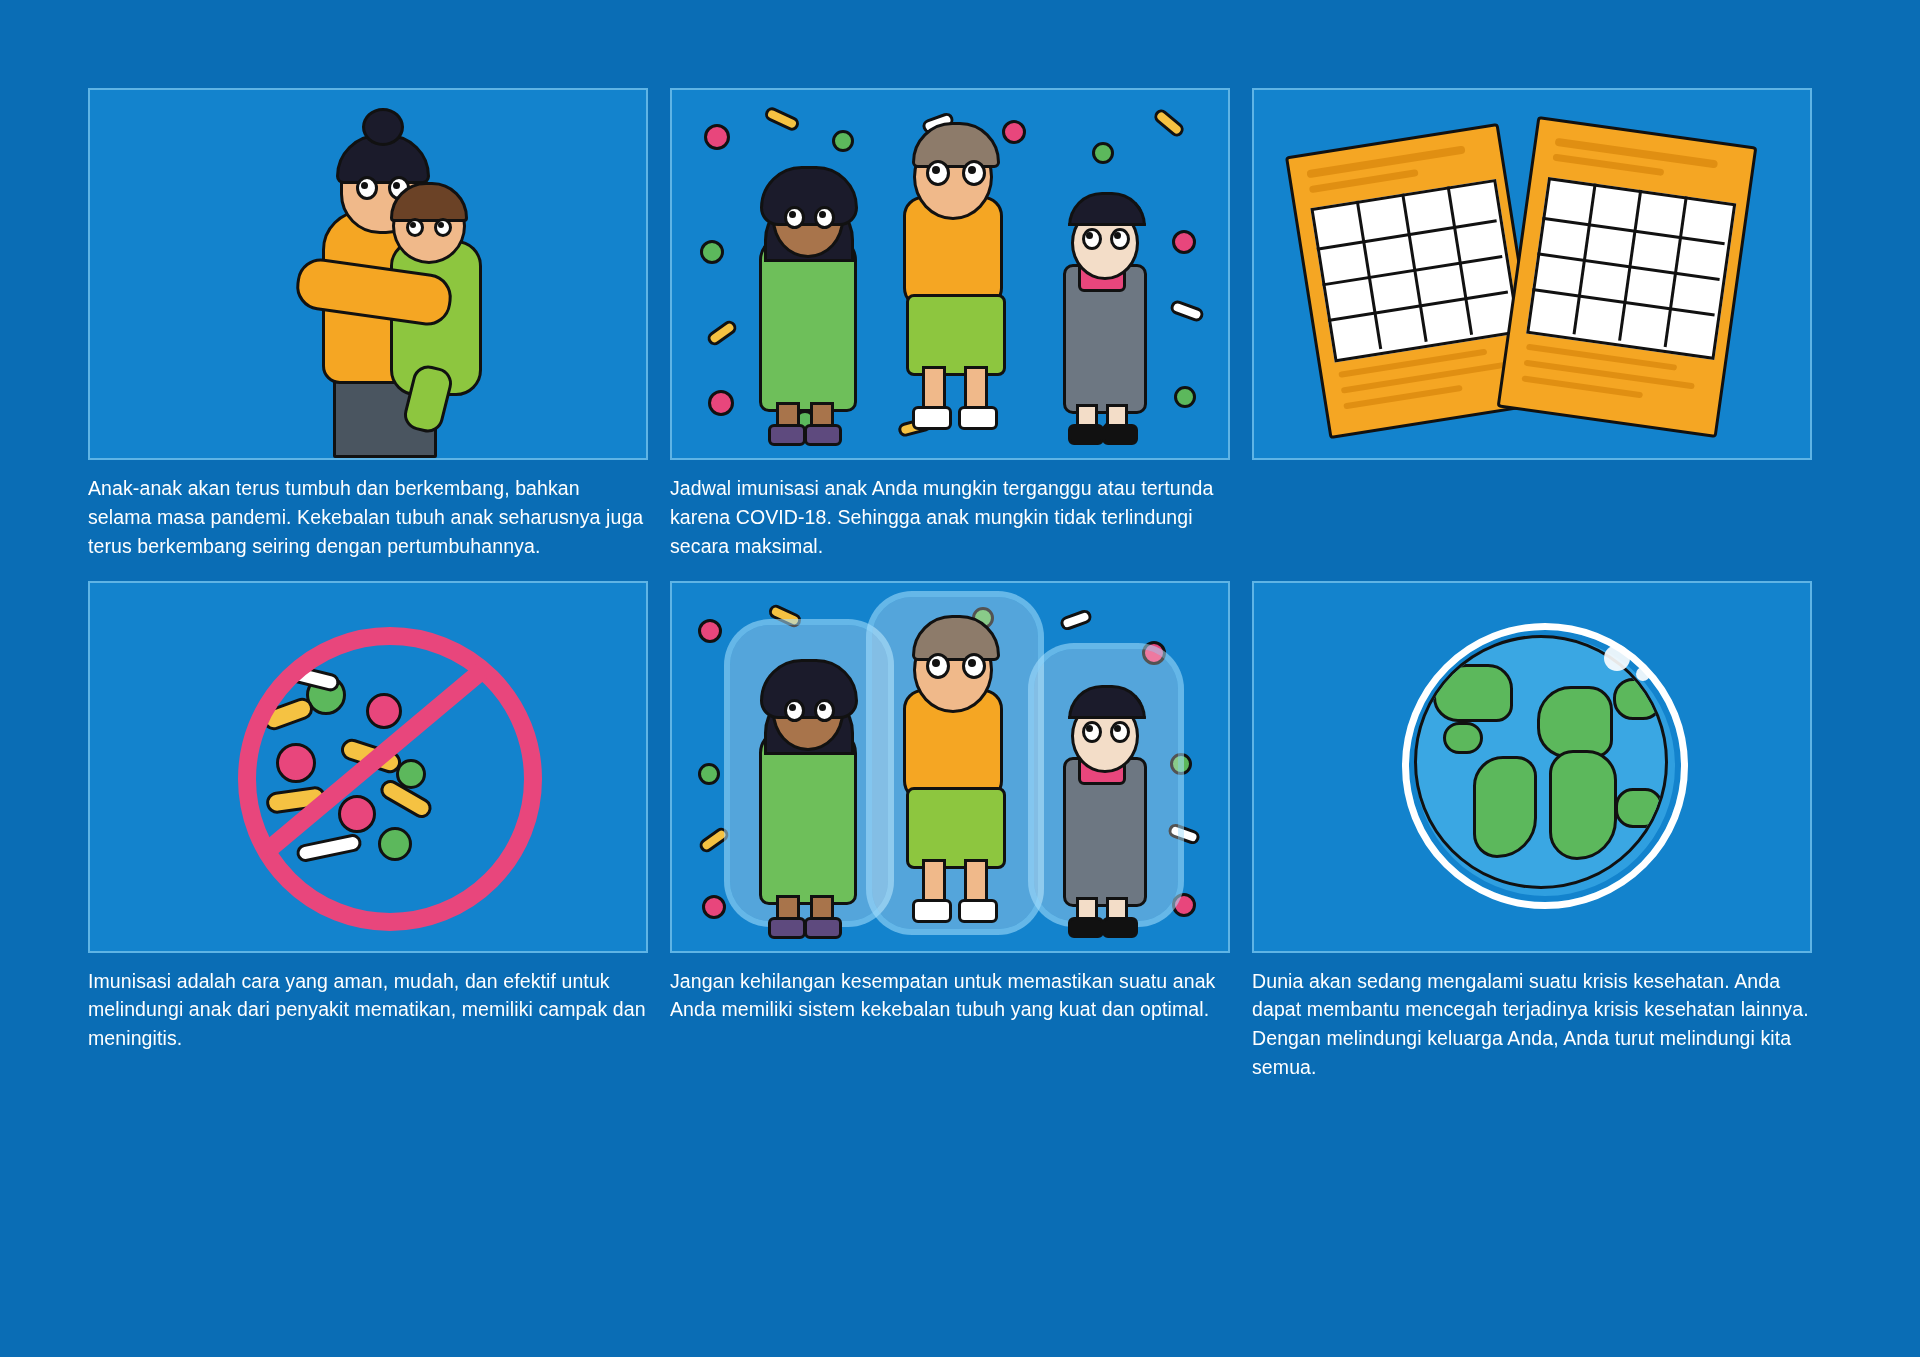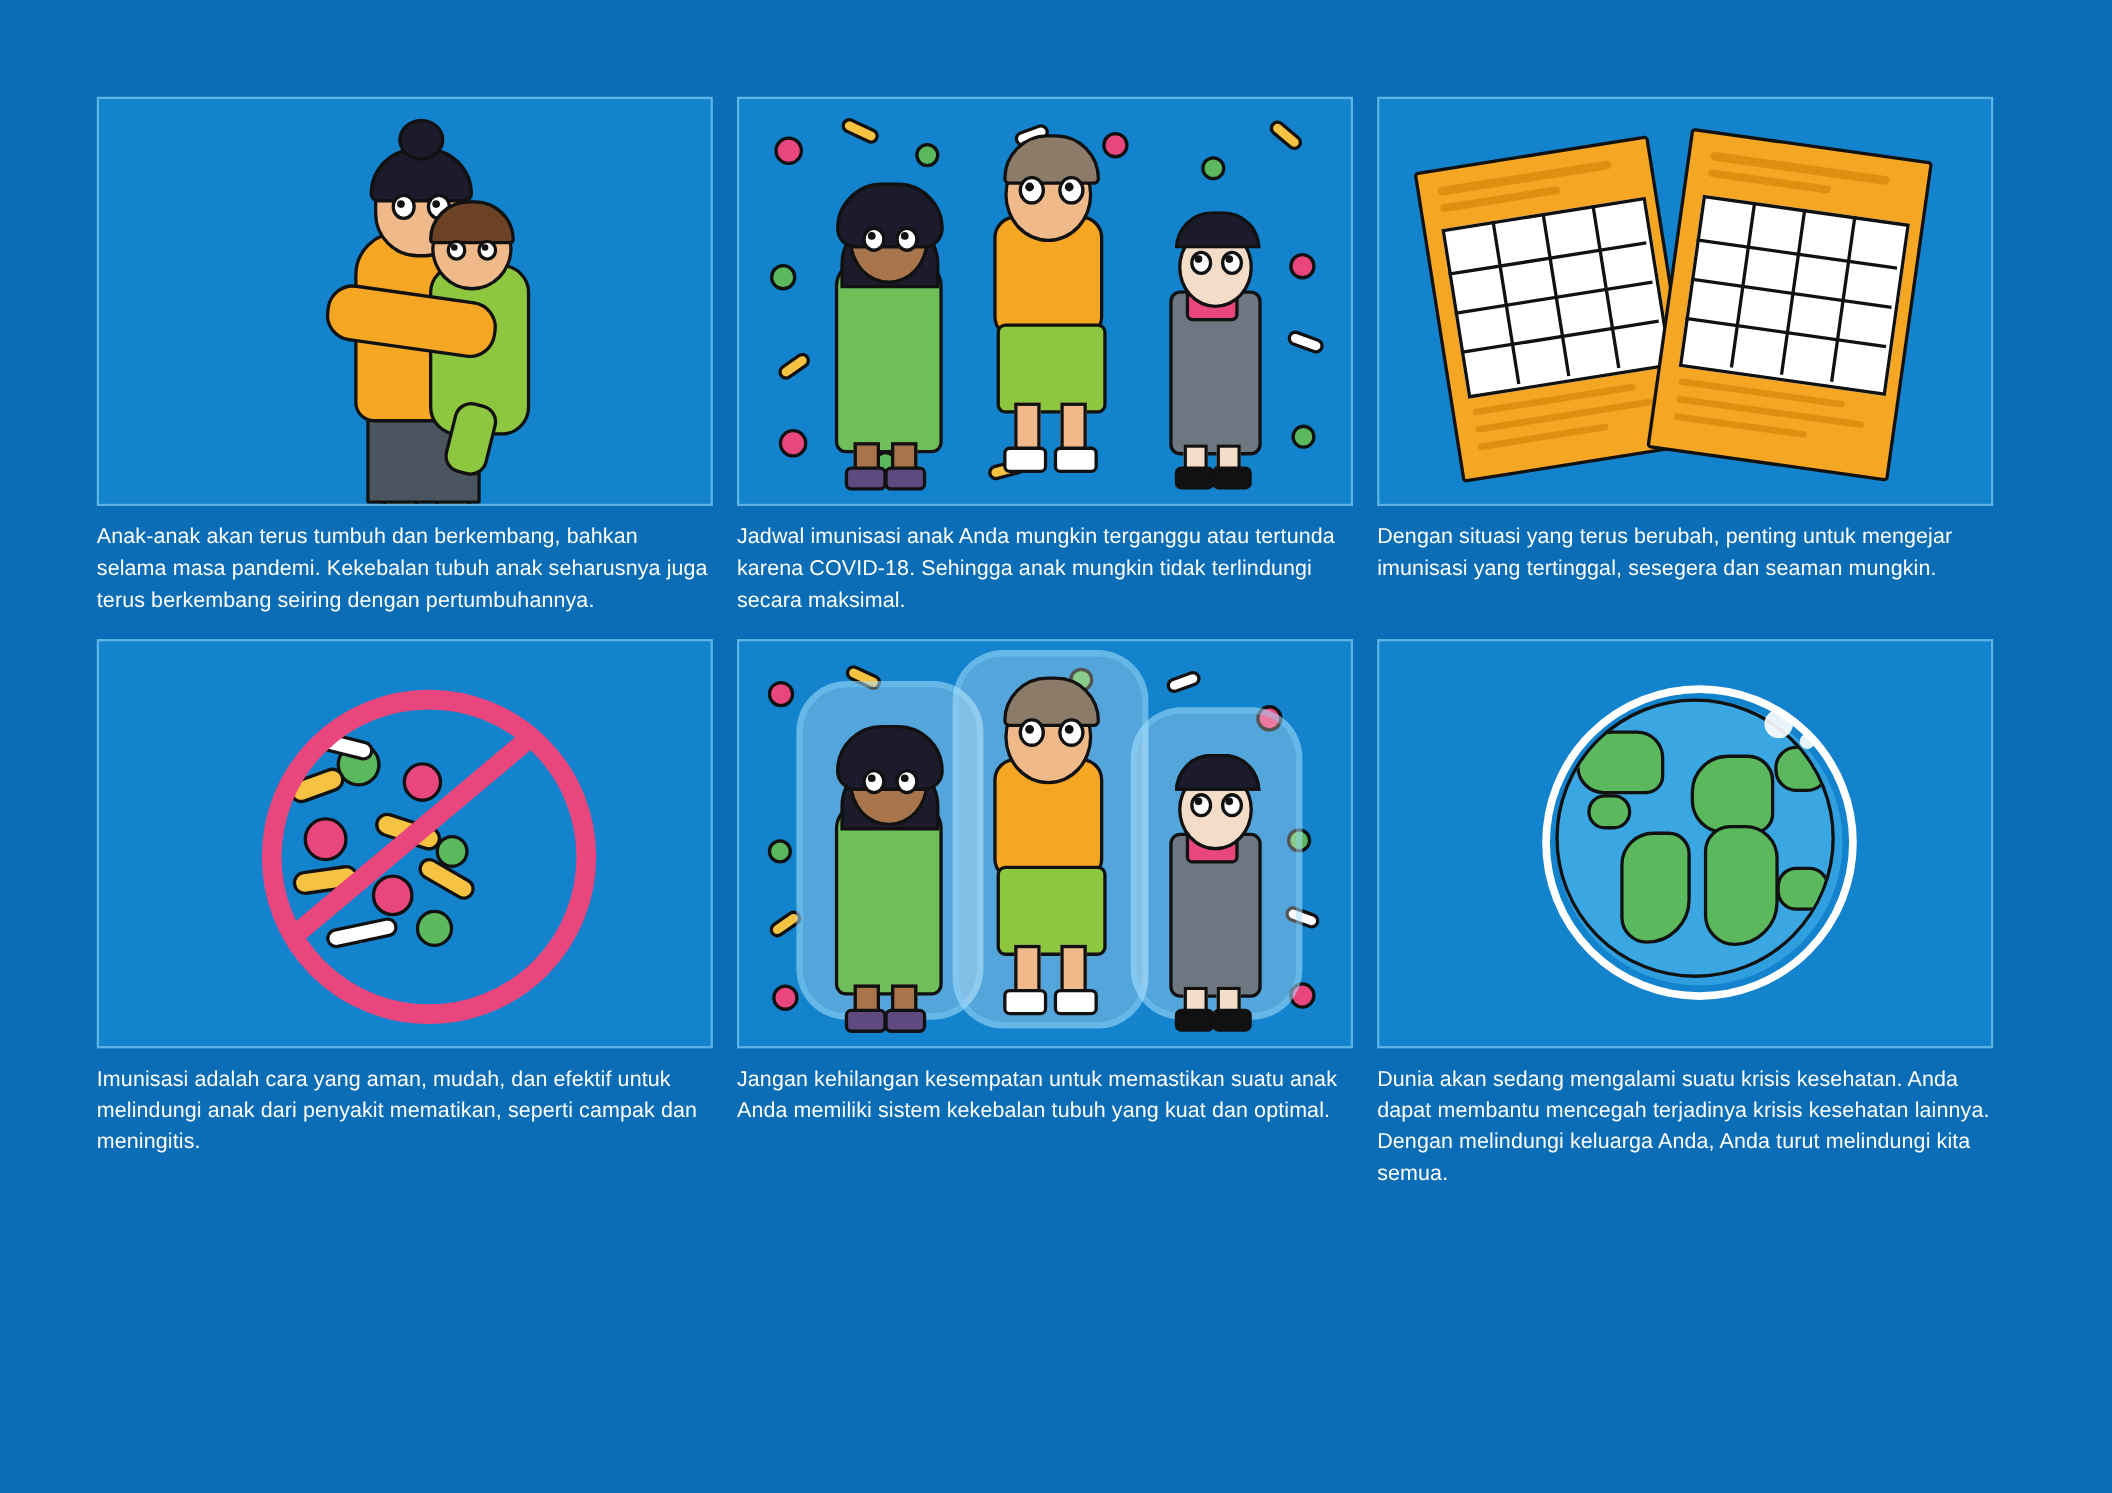--- a/index.html
+++ b/index.html
@@ -281,21 +281,20 @@
             <div style="position:absolute;left:16px;top:168px;width:184px;height:3px;background:#111;"></div>
             <div style="position:absolute;left:62px;top:56px;width:3px;height:152px;background:#111;"></div>
             <div style="position:absolute;left:108px;top:56px;width:3px;height:152px;background:#111;"></div>
             <div style="position:absolute;left:154px;top:56px;width:3px;height:152px;background:#111;"></div>
             <div style="position:absolute;left:18px;top:224px;width:152px;height:6px;background:#e08f12;border-radius:3px;"></div>
             <div style="position:absolute;left:18px;top:240px;width:172px;height:6px;background:#e08f12;border-radius:3px;"></div>
             <div style="position:absolute;left:18px;top:256px;width:122px;height:6px;background:#e08f12;border-radius:3px;"></div>
           </div>
         </div>
       </div>
-      <div class="caption">Dengan situasi yang terus berubah, penting untuk mengejar imunisasi yang tertinggal, sesegera dan seaman mungkin.</div>
     </div>
 
     <div class="panel">
       <div class="art">
         <div class="scene">
           <div class="germ blob" style="left:216px;top:92px;width:34px;height:34px;background:#5cb85c;border:3px solid #111;"></div>
           <div class="germ" style="left:172px;top:120px;width:46px;height:16px;background:#f5c242;border:3px solid #111;border-radius:12px;transform:rotate(-20deg);"></div>
           <div class="germ blob" style="left:276px;top:110px;width:30px;height:30px;background:#e8467c;border:3px solid #111;"></div>
           <div class="germ" style="left:196px;top:86px;width:48px;height:12px;background:#ffffff;border:3px solid #111;border-radius:10px;transform:rotate(14deg);"></div>
           <div class="germ blob" style="left:186px;top:160px;width:34px;height:34px;background:#e8467c;border:3px solid #111;"></div>
@@ -303,21 +302,21 @@
           <div class="germ blob" style="left:306px;top:176px;width:24px;height:24px;background:#5cb85c;border:3px solid #111;"></div>
           <div class="germ" style="left:176px;top:206px;width:54px;height:16px;background:#f5c242;border:3px solid #111;border-radius:12px;transform:rotate(-8deg);"></div>
           <div class="germ blob" style="left:248px;top:212px;width:32px;height:32px;background:#e8467c;border:3px solid #111;"></div>
           <div class="germ" style="left:206px;top:256px;width:60px;height:12px;background:#ffffff;border:3px solid #111;border-radius:10px;transform:rotate(-12deg);"></div>
           <div class="germ blob" style="left:288px;top:244px;width:28px;height:28px;background:#5cb85c;border:3px solid #111;"></div>
           <div class="germ" style="left:288px;top:206px;width:50px;height:14px;background:#f5c242;border:3px solid #111;border-radius:10px;transform:rotate(30deg);"></div>
           <div class="ban-circle"></div>
           <div class="ban-slash"></div>
         </div>
       </div>
-      <div class="caption">Imunisasi adalah cara yang aman, mudah, dan efektif untuk melindungi anak dari penyakit mematikan, seperti campak dan meningitis.</div>
+      <div class="caption">Imunisasi adalah cara yang aman, mudah, dan efektif untuk melindungi anak dari penyakit mematikan, memiliki campak dan meningitis.</div>
     </div>
 
     <div class="panel">
       <div class="art">
         <div class="scene">
           <div class="germ blob" style="left:26px;top:36px;width:18px;height:18px;background:#e8467c;border:3px solid #111;"></div>
           <div class="germ" style="left:96px;top:26px;width:28px;height:8px;background:#f5c242;border:3px solid #111;border-radius:8px;transform:rotate(25deg);"></div>
           <div class="germ blob" style="left:300px;top:24px;width:16px;height:16px;background:#5cb85c;border:3px solid #111;"></div>
           <div class="germ" style="left:388px;top:30px;width:26px;height:8px;background:#fff;border:3px solid #111;border-radius:8px;transform:rotate(-20deg);"></div>
           <div class="germ blob" style="left:470px;top:58px;width:18px;height:18px;background:#e8467c;border:3px solid #111;"></div>

